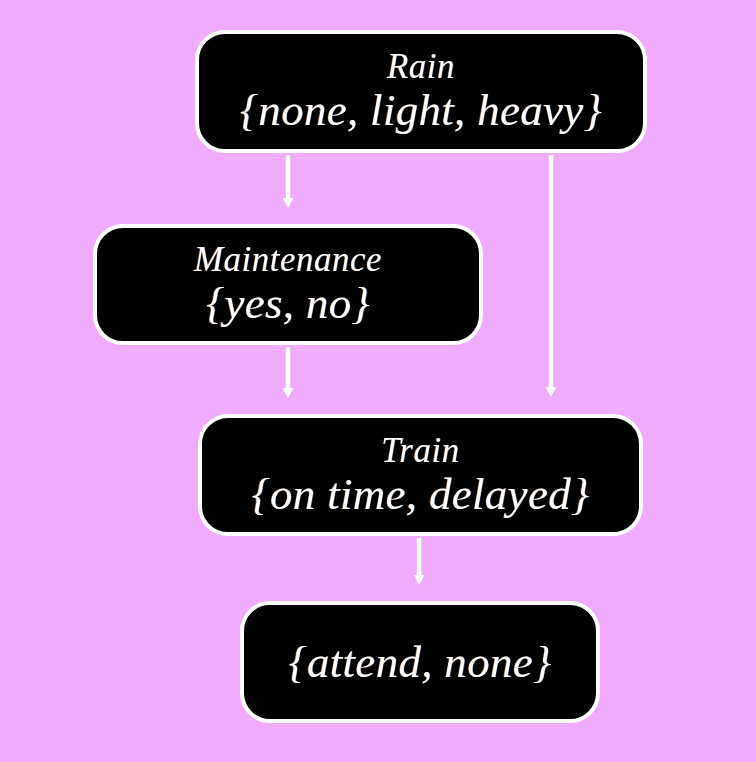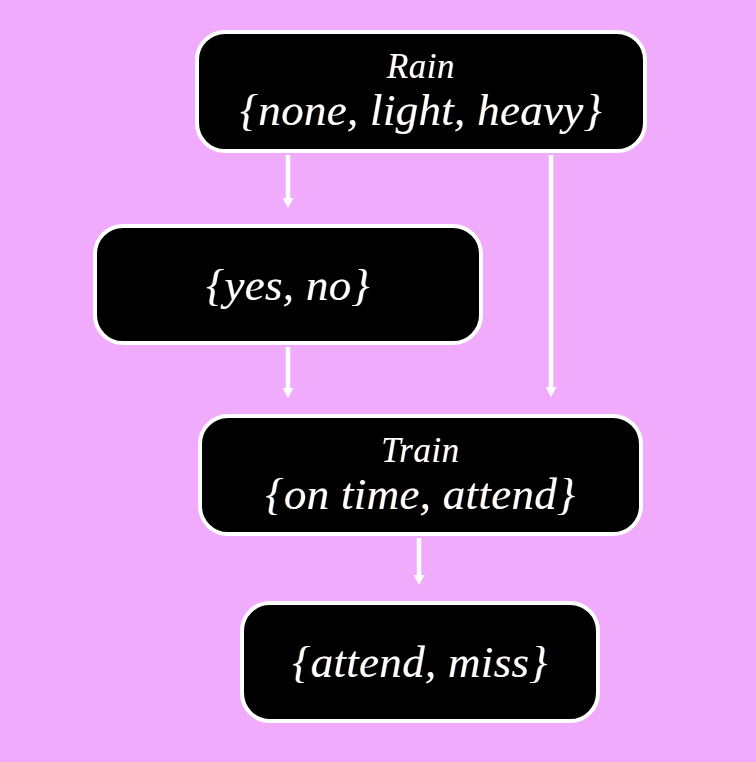--- a/index.html
+++ b/index.html
@@ -94,25 +94,26 @@
       <line x1="419" y1="538" x2="419" y2="576" stroke="#ffffff" stroke-width="4.5" marker-end="url(#arrowhead)"></line>
     </g>
   </svg>
 
   <div class="node" id="node-rain">
     <div class="node-name">Rain</div>
     <div class="node-states">{none, light, heavy}</div>
   </div>
 
   <div class="node" id="node-maintenance">
+    <div class="node-name">Maintenance</div>
     <div class="node-states">{yes, no}</div>
   </div>
 
   <div class="node" id="node-train">
     <div class="node-name">Train</div>
-    <div class="node-states">{on time, attend}</div>
+    <div class="node-states">{on time, delayed}</div>
   </div>
 
   <div class="node" id="node-appointment">
-    <div class="node-states">{attend, miss}</div>
+    <div class="node-states">{attend, none}</div>
   </div>
 
 </div>
 
 </body></html>

